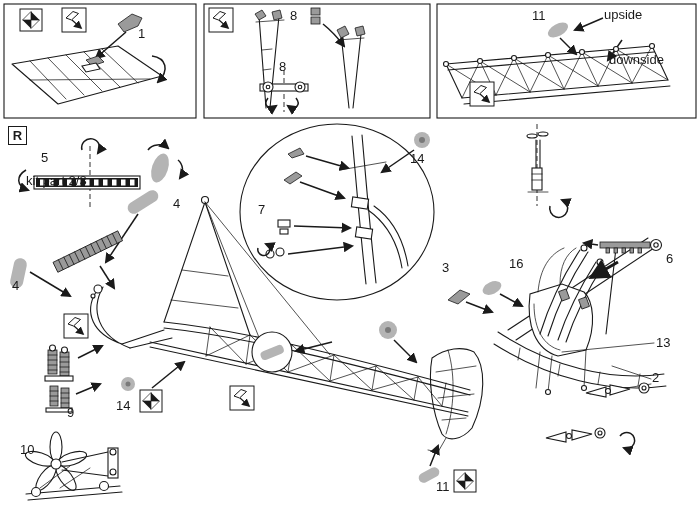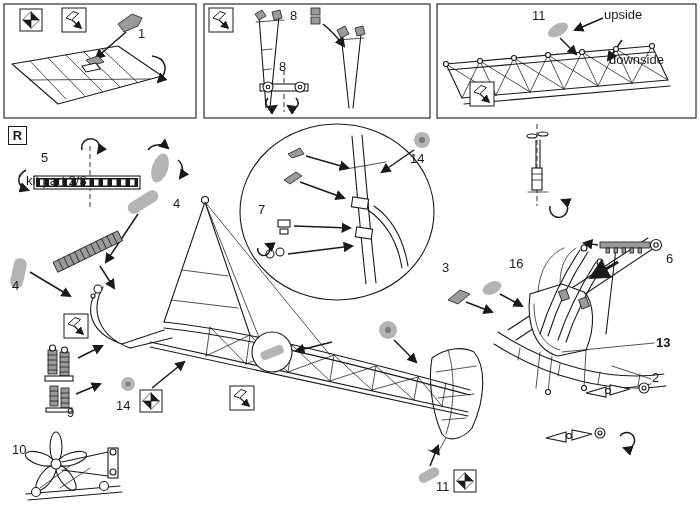--- a/index.html
+++ b/index.html
@@ -332,21 +332,21 @@
 <div class="callout" style="left:532px; top:9px;">11</div>
 <div class="callout" style="left:604px; top:8px;text-align:center;">upside</div>
 <div class="callout" style="left:609px; top:37px;margin-top:16px;">downside</div>
 <div class="callout" style="left:41px;  top:151px;">5</div>
 <div class="callout" style="left:173px; top:197px;">4</div>
 <div class="callout" style="left:12px;  top:279px;">4</div>
 <div class="callout" style="left:258px; top:203px;">7</div>
 <div class="callout" style="left:410px; top:152px;">14</div>
 <div class="callout" style="left:442px; top:261px;">3</div>
 <div class="callout" style="left:509px; top:257px;">16</div>
-<div class="callout" style="left:656px; top:336px;font-weight:bold;">13</div>
+<div class="callout" style="left:656px; top:336px;">13</div>
 <div class="callout" style="left:652px; top:371px;">2</div>
 <div class="callout" style="left:666px; top:252px;">6</div>
 <div class="callout" style="left:116px; top:399px;">14</div>
 <div class="callout" style="left:67px;  top:406px;">9</div>
-<div class="callout" style="left:12px;   top:443px;">10</div>
+<div class="callout" style="left:20px;   top:443px;">10</div>
 <div class="callout" style="left:436px; top:480px;">11</div>
 
 </div>
 
 </body></html>

